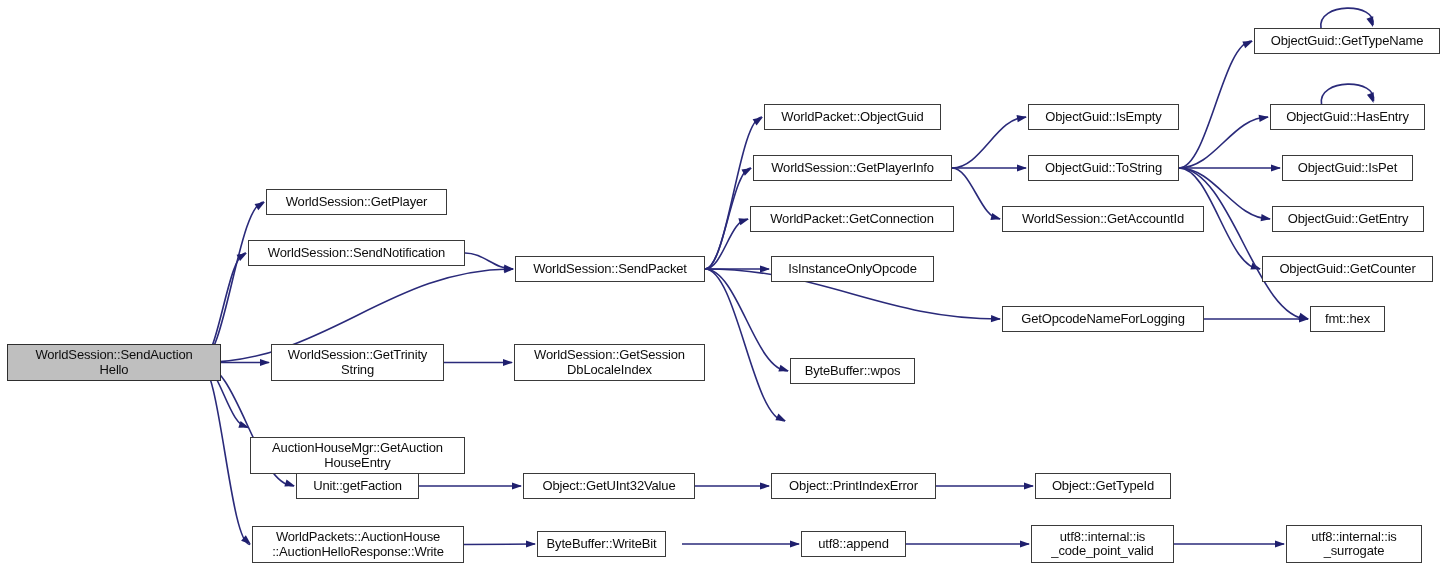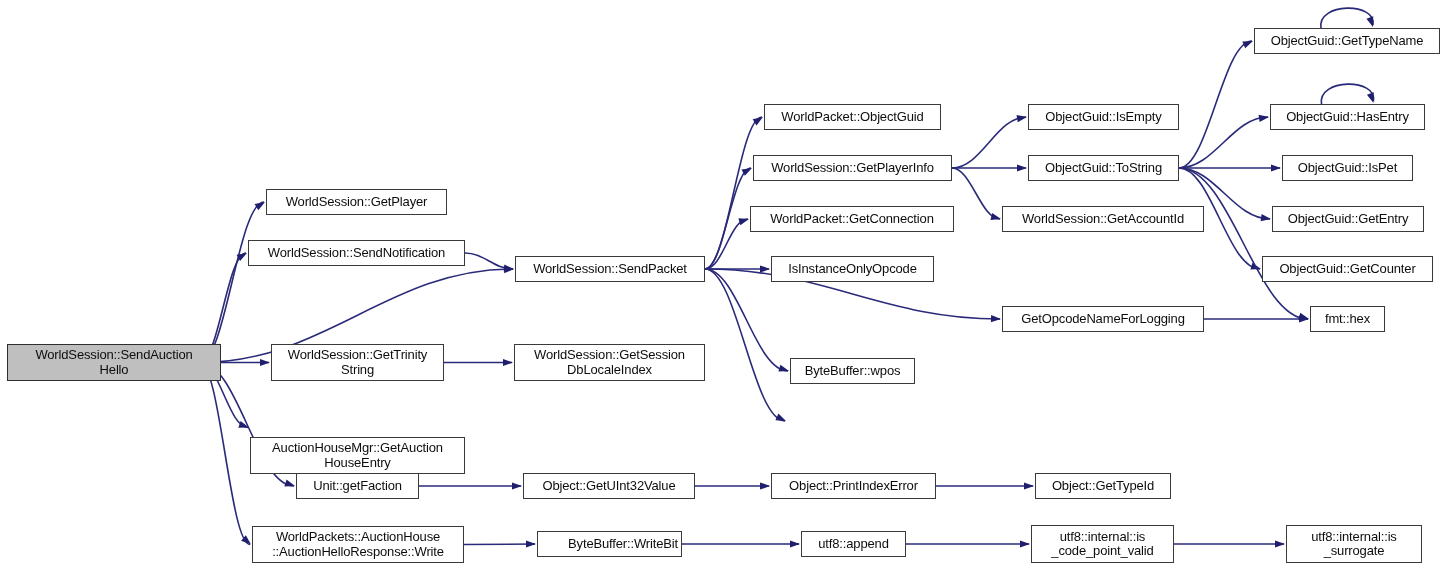--- a/index.html
+++ b/index.html
@@ -212,21 +212,21 @@
 String</span></div>
     <div class="node-box" style="left: 250px; top: 409px; width: 215px; height: 37px; margin-top: 28px;"><span class="node-label">AuctionHouseMgr::GetAuction
 HouseEntry</span></div>
     <div class="node-box" style="left: 296px; top: 473px; width: 123px; height: 26px;"><span class="node-label">Unit::getFaction</span></div>
     <div class="node-box" style="left: 252px; top: 526px; width: 212px; height: 37px;"><span class="node-label">WorldPackets::AuctionHouse
 ::AuctionHelloResponse::Write</span></div>
     <div class="node-box" style="left: 515px; top: 256px; width: 190px; height: 26px;"><span class="node-label">WorldSession::SendPacket</span></div>
     <div class="node-box" style="left: 514px; top: 344px; width: 191px; height: 37px;"><span class="node-label">WorldSession::GetSession
 DbLocaleIndex</span></div>
     <div class="node-box" style="left: 523px; top: 473px; width: 172px; height: 26px;"><span class="node-label">Object::GetUInt32Value</span></div>
-    <div class="node-box" style="left: 537px; top: 531px; width: 145px; height: 26px; text-align: right;"><span class="node-label">ByteBuffer::WriteBit</span></div>
+    <div class="node-box" style="left: 537px; top: 531px; width: 129px; height: 26px;"><span class="node-label">ByteBuffer::WriteBit</span></div>
     <div class="node-box" style="left: 764px; top: 104px; width: 177px; height: 26px;"><span class="node-label">WorldPacket::ObjectGuid</span></div>
     <div class="node-box" style="left: 753px; top: 155px; width: 199px; height: 26px;"><span class="node-label">WorldSession::GetPlayerInfo</span></div>
     <div class="node-box" style="left: 750px; top: 206px; width: 204px; height: 26px;"><span class="node-label">WorldPacket::GetConnection</span></div>
     <div class="node-box" style="left: 771px; top: 256px; width: 163px; height: 26px;"><span class="node-label">IsInstanceOnlyOpcode</span></div>
     <div class="node-box" style="left: 790px; top: 358px; width: 125px; height: 26px;"><span class="node-label">ByteBuffer::wpos</span></div>
     <div class="node-box" style="left: 771px; top: 473px; width: 165px; height: 26px;"><span class="node-label">Object::PrintIndexError</span></div>
     <div class="node-box" style="left: 801px; top: 531px; width: 105px; height: 26px;"><span class="node-label">utf8::append</span></div>
     <div class="node-box" style="left: 1028px; top: 104px; width: 151px; height: 26px;"><span class="node-label">ObjectGuid::IsEmpty</span></div>
     <div class="node-box" style="left: 1028px; top: 155px; width: 151px; height: 26px;"><span class="node-label">ObjectGuid::ToString</span></div>
     <div class="node-box" style="left: 1002px; top: 206px; width: 202px; height: 26px;"><span class="node-label">WorldSession::GetAccountId</span></div>

